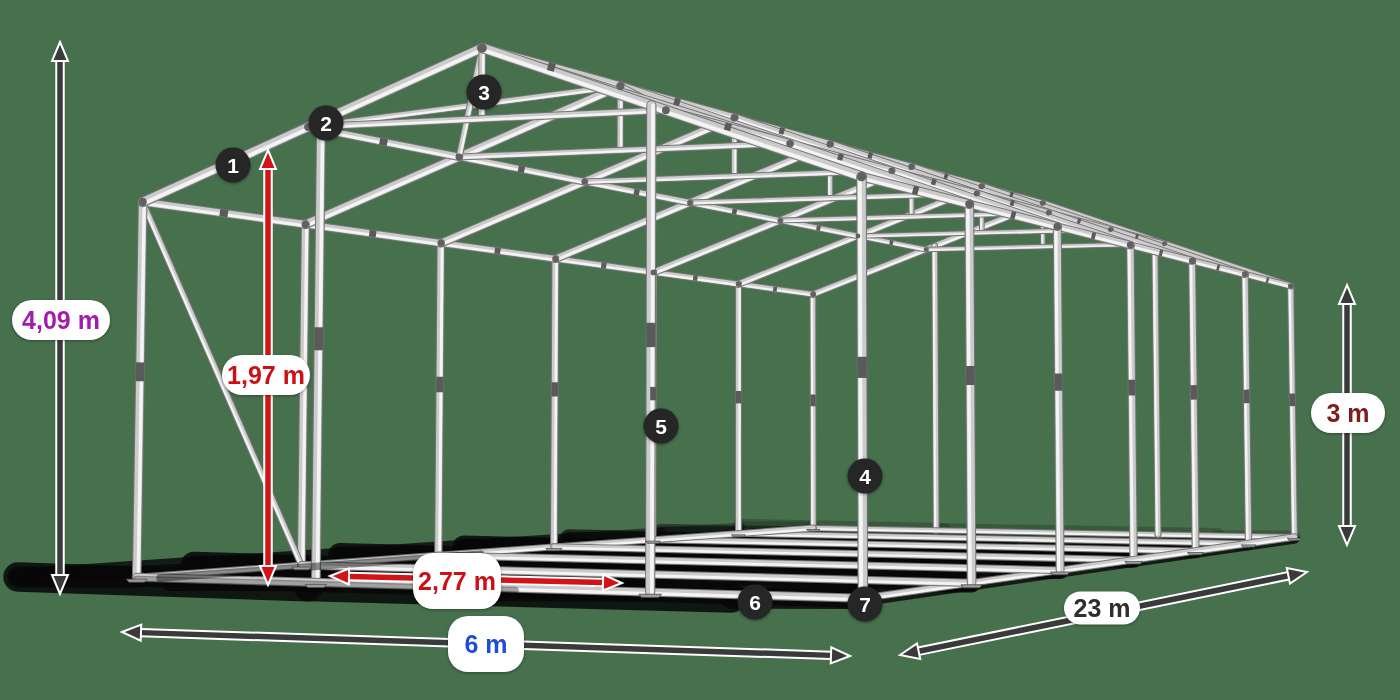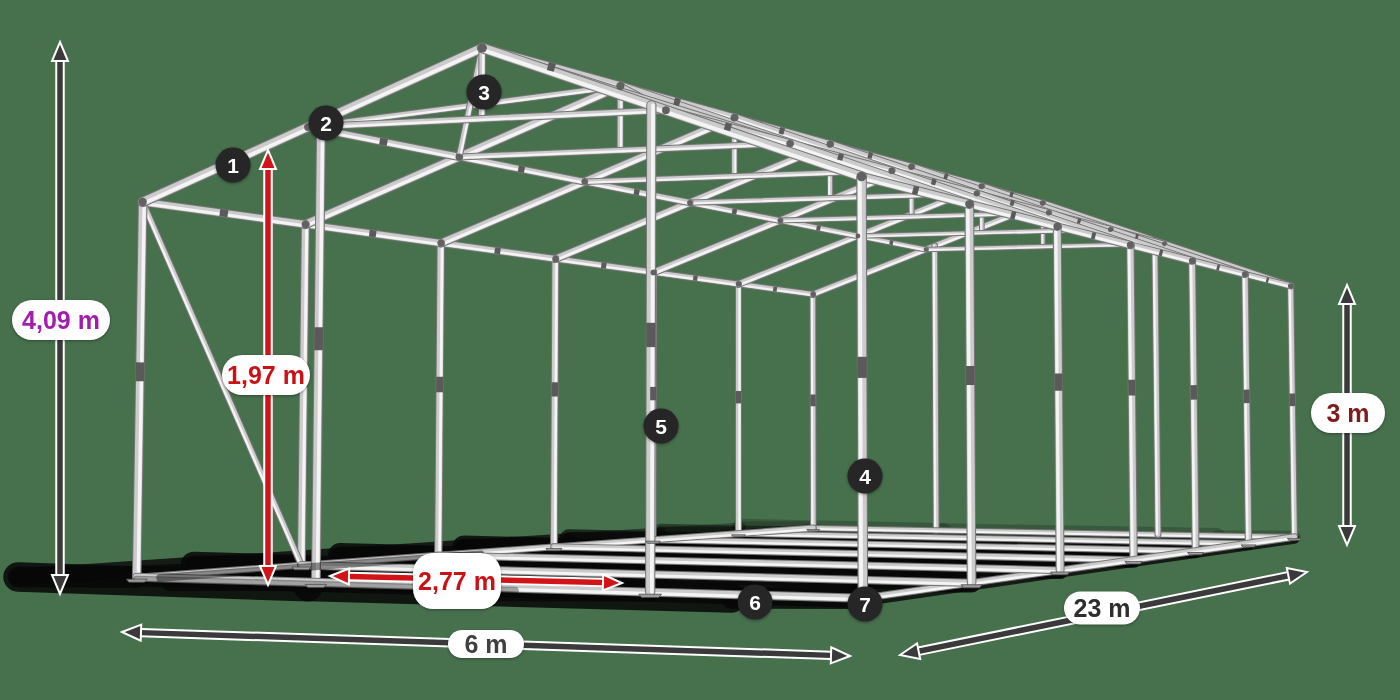--- a/index.html
+++ b/index.html
@@ -696,21 +696,21 @@
 
   <div class="pill" style="left: 61px; top: 320px; width: 98px; height: 40px; color: #a21caf; background: rgb(255, 255, 255);">
       <span>4,09 m</span>
     </div>
   <div class="pill" style="left: 266px; top: 375px; width: 88px; height: 40px; color: rgb(204, 17, 22); background: rgb(255, 255, 255);">
       <span>1,97 m</span>
     </div>
   <div class="pill" style="left: 457px; top: 581px; width: 88px; height: 56px; color: rgb(204, 17, 22); background: rgb(255, 255, 255);">
       <span>2,77 m</span>
     </div>
-  <div class="pill" style="left: 486px; top: 644px; width: 76px; height: 28px; color: #404040; background: rgb(255, 255, 255);">
+  <div class="pill" style="left: 486px; top: 644px; width: 76px; height: 56px; color: #1d4ed8; background: rgb(255, 255, 255);">
       <span>6 m</span>
     </div>
   <div class="pill" style="left: 1102px; top: 608px; width: 76px; height: 33px; color: rgb(46, 46, 46); background: rgb(255, 255, 255);">
       <span>23 m</span>
     </div>
   <div class="pill" style="left: 1348px; top: 413px; width: 74px; height: 40px; color: #7f1d1d; background: rgb(255, 255, 255);">
       <span>3 m</span>
     </div>
 
   <div class="badge" style="left: 233px; top: 165px; background: rgb(38, 38, 38); color: rgb(255, 255, 255);">

